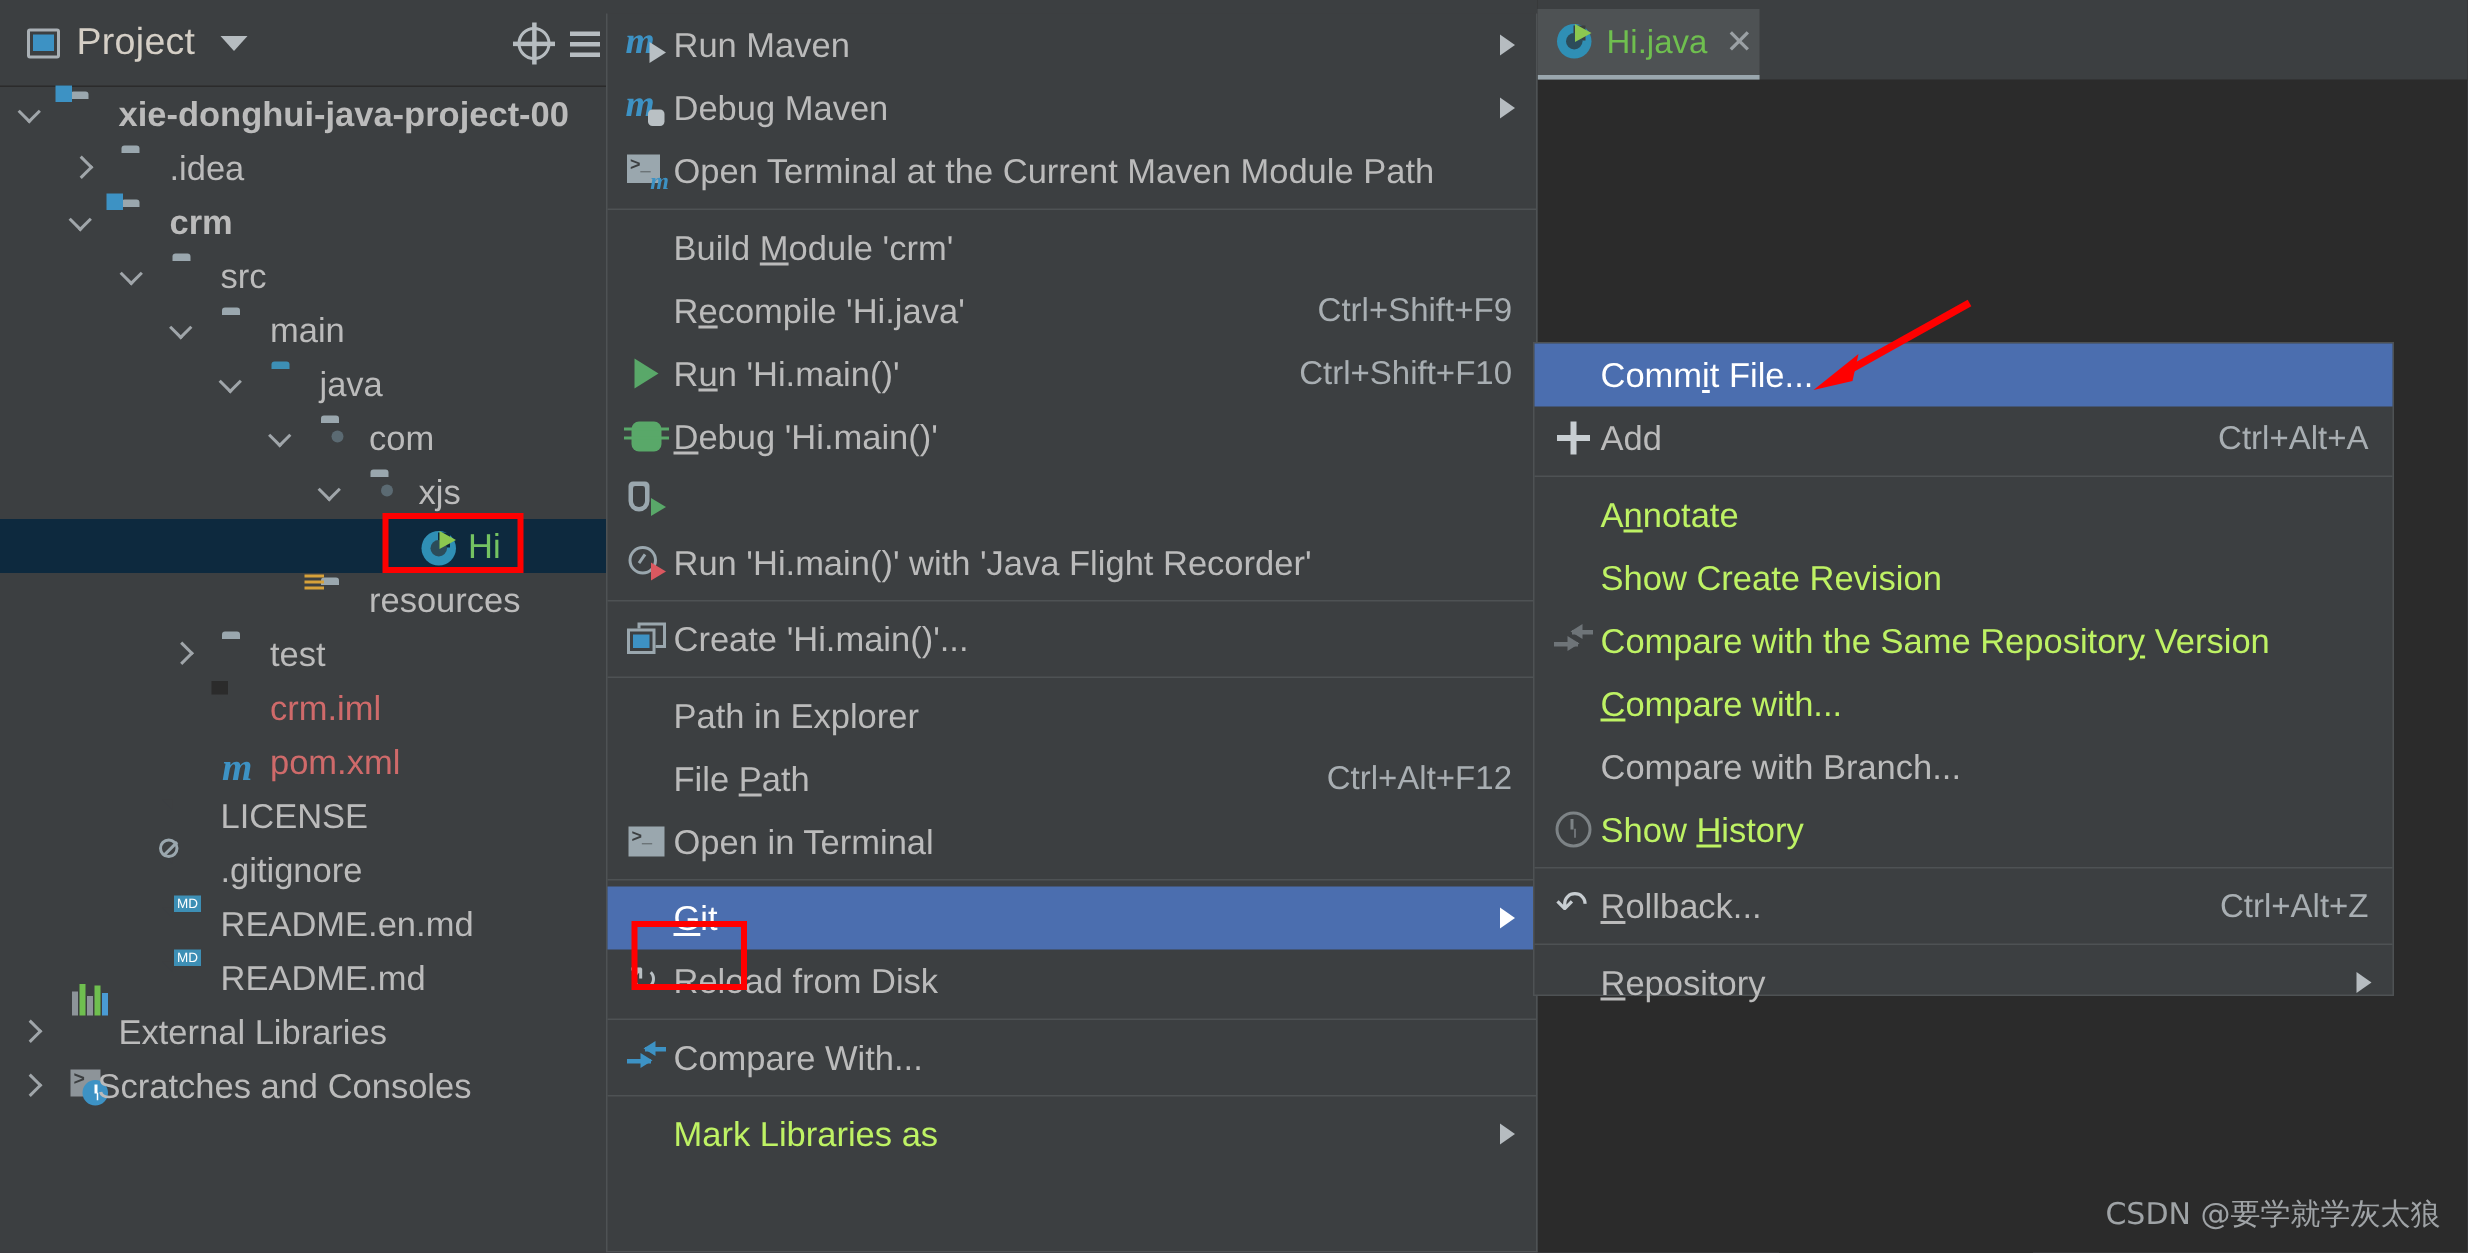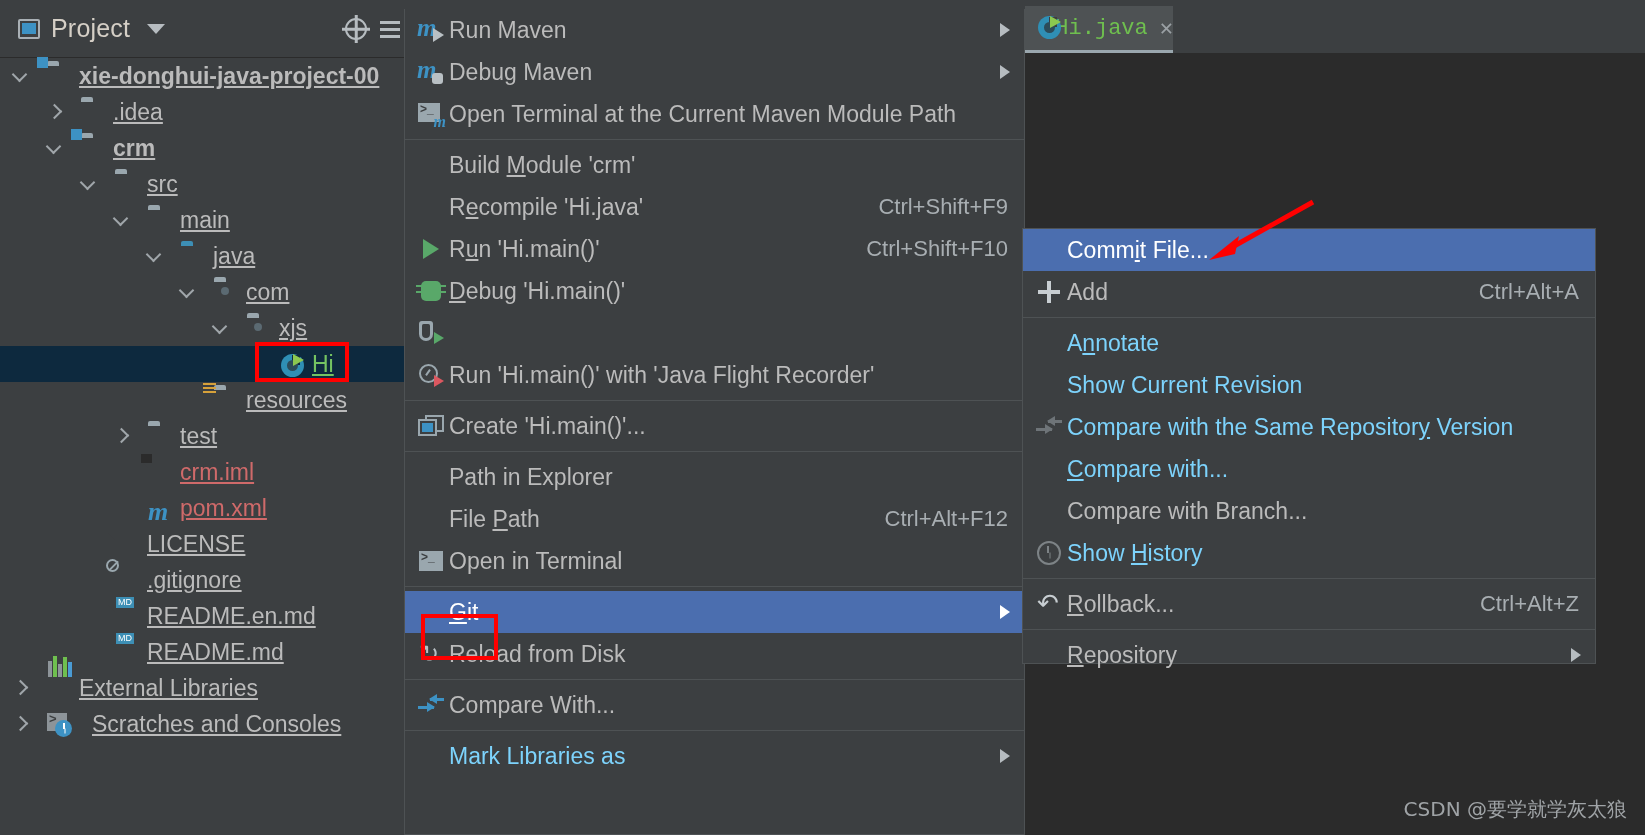--- a/index.html
+++ b/index.html
@@ -62,21 +62,21 @@
   .arrow {
     position: absolute; width: 14px; height: 14px;
   }
   .arrow::before {
     content: ""; position: absolute; left: 1px; top: 1px; width: 9px; height: 9px;
     border-right: 2.5px solid #a0a6aa; border-bottom: 2.5px solid #a0a6aa;
     transform: rotate(-45deg);
   }
   .arrow.open::before { transform: rotate(45deg); top: -1px; left: 0px; }
   .ic { position: absolute; width: 26px; height: 24px; }
-  .lbl { position: absolute; text-decoration: underline; }
+  .lbl { position: absolute; }
   .bold { font-weight: bold; }
   .c-red { color: #cf6a6a; }
   .c-green { color: #74c362; }
 
   
   .folder {
     width: 26px; height: 20px; background: #9aa7ae; border-radius: 2px 3px 3px 3px;
     position: relative;
   }
   .folder::before {
@@ -161,21 +161,21 @@
   #context-menu {
     position: absolute; left: 404px; top: 9px; width: 621px; height: 826px;
     background: #3c3f41; border: 1px solid #4e5254;
     border-top: none;
   }
   .mrow {
     position: relative; height: 42px; display:flex; align-items:center;
     font-size: 23px; color: #bbbbbb; white-space: nowrap;
   }
   .mrow.highlight { background: #4b6eaf; color: #ffffff; }
-  .mrow.disabled { color: #7dd3fc; }
+  .mrow.disabled { color: #bef264; }
   .mi-icon { position:absolute; left: 12px; width: 28px; height: 28px; display:flex; align-items:center; justify-content:center; }
   .mi-label { position: absolute; left: 44px; }
   .mi-key { position: absolute; right: 16px; color:#a8aeb2; font-size:22px; }
   .mi-arrow {
     position:absolute; right: 14px; width:0;height:0;
     border-left: 10px solid #b6bcc0; border-top: 7px solid transparent; border-bottom: 7px solid transparent;
   }
   .mrow.highlight .mi-arrow { border-left-color:#ffffff; }
   .msep { height:1px; background:#4e5254; margin: 4px 0; }
   u { text-underline-offset: 2px; }
@@ -233,21 +233,21 @@
   .g-rollback { position:relative; width:24px; height:22px; color:#c8ced2; font-size:26px; line-height:20px; }
 
   
   #git-submenu {
     position: absolute; left: 1022px; top: 228px; width: 574px; height: 436px;
     background: #3c3f41; border: 1px solid #4e5254;
   }
 
   
   #editor-area { position: absolute; left: 1025px; top: 0; width: 620px; height: 835px; background: #2b2b2b; }
-  #tab-strip { position:absolute; left:0; top:0; width:620px; height:54px; background:#3c3f41; border-bottom:1px solid #2b2b2b;font-family:Liberation Mono, monospace; }
+  #tab-strip { position:absolute; left:0; top:0; width:620px; height:54px; background:#3c3f41; border-bottom:1px solid #2b2b2b; }
   #editor-tab {
     position:absolute; left:0; top:6px; height:47px; width:148px; background:#4e5254;
     display:flex; align-items:center; gap:8px; padding-left:12px;
     border-bottom: 3px solid #9aa7ae;
   }
   #editor-tab .tab-label { font-size:22px; color:#6fbf4f; }
   #editor-tab .tab-close { color:#9aa0a4; font-size:22px; margin-left:4px; }
   .tab-left-arrow { position:absolute; left:-22px; top:18px; width:0;height:0;
     border-left:12px solid #9aa0a4; border-top:8px solid transparent; border-bottom:8px solid transparent; }
 
@@ -391,21 +391,21 @@
           <span class="lbl " style="left:147px">README.md</span>
         </div>
         <div class="row">
           <span class="arrow " style="left:14px;top:11px"></span>
           <span class="ic" style="left:47px;top:7px"><span class="libs"><i></i><i></i><i></i><i></i><i></i></span></span>
           <span class="lbl " style="left:79px">External Libraries</span>
         </div>
         <div class="row">
           <span class="arrow " style="left:14px;top:11px"></span>
           <span class="ic" style="left:47px;top:7px"><span class="scratch"><span class="sq"></span><span class="clk"></span></span></span>
-          <span class="lbl " style="left:92px">Scratches and Consoles</span>
+          <span class="lbl " style="left:65px">Scratches and Consoles</span>
         </div>
       </div>
   </div>
 
   <div id="context-menu">
       <div class="mrow">
         <span class="mi-icon">
           <span class="g-mvn-run">
             <span class="m">m</span>
             <span class="play"></span>
@@ -534,21 +534,21 @@
           <span class="g-plus"></span>
         </span>
         <span class="mi-label">Add</span>
         <span class="mi-key">Ctrl+Alt+A</span>
       </div>
       <div class="msep"></div>
       <div class="mrow disabled">
         <span class="mi-label">A<u>n</u>notate</span>
       </div>
       <div class="mrow disabled">
-        <span class="mi-label">Show Current Revision</span>
+        <span class="mi-label">Show Create Revision</span>
       </div>
       <div class="mrow disabled">
         <span class="mi-icon">
           <span class="g-cmp gray">
             <span class="a"></span>
             <span class="b"></span>
           </span>
         </span>
         <span class="mi-label">Compare with the Same Repositor<u>y</u> Version</span>
       </div>

